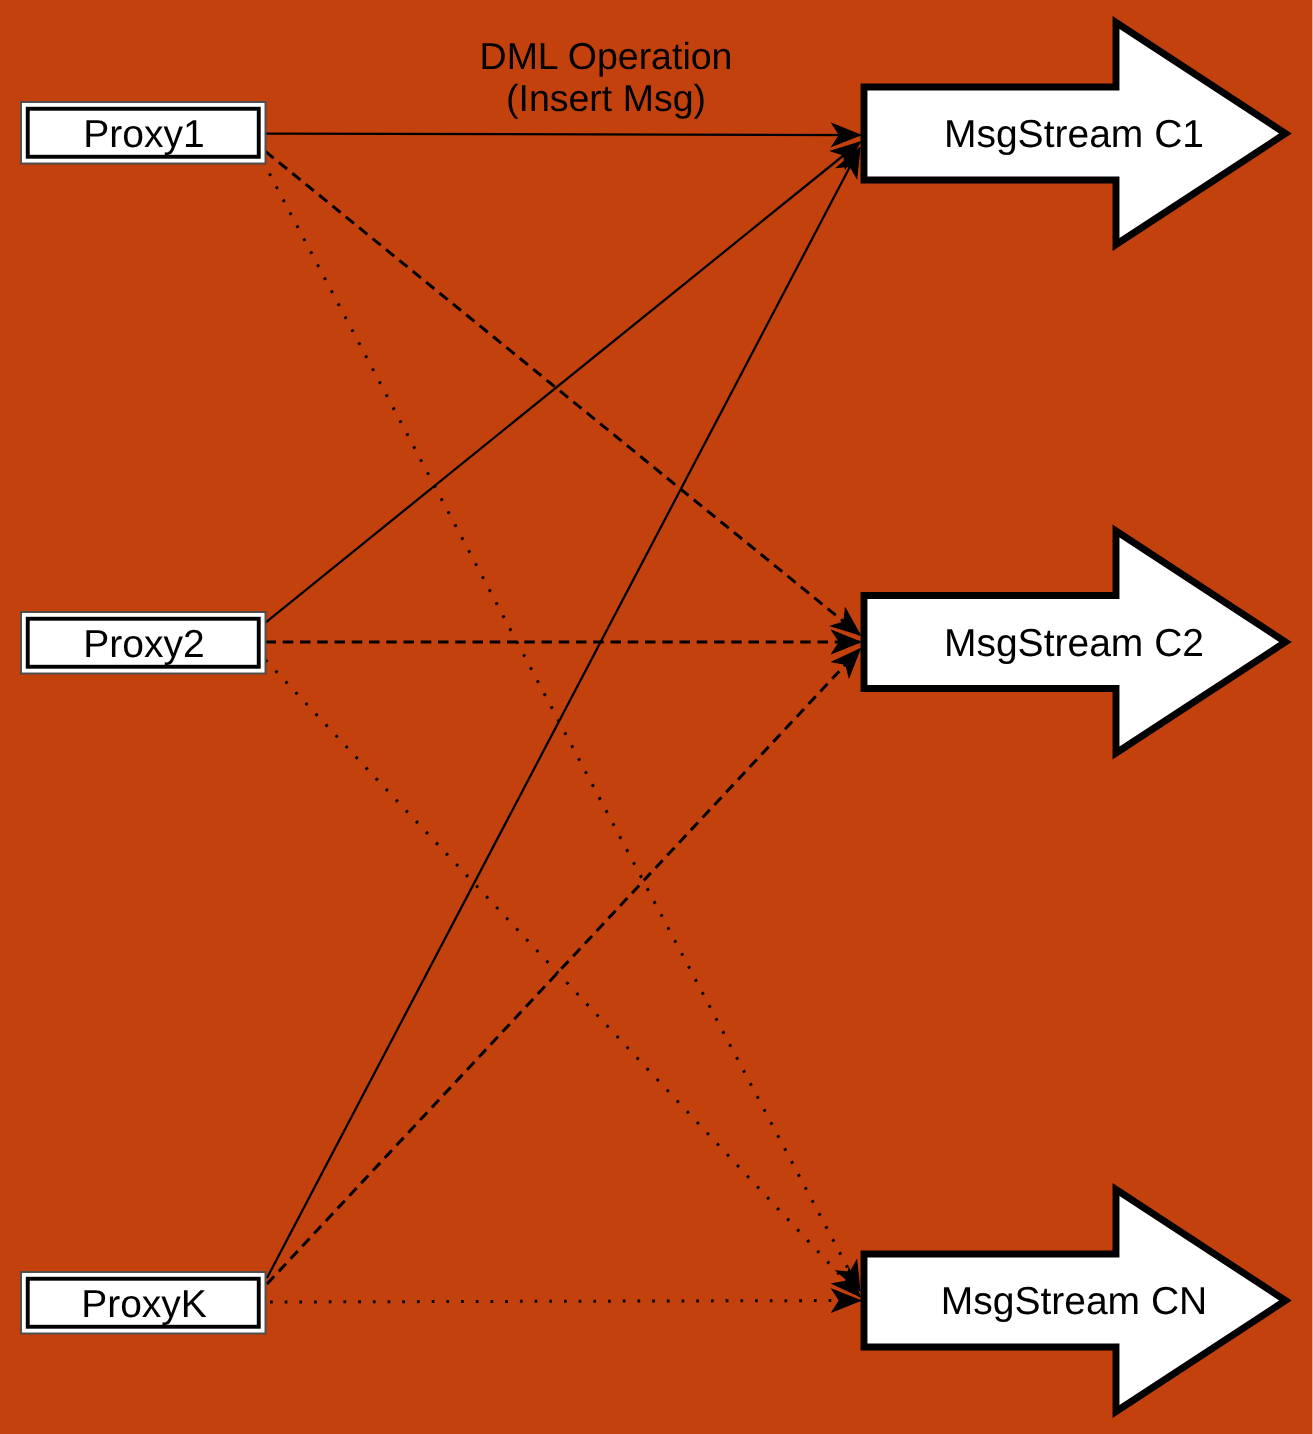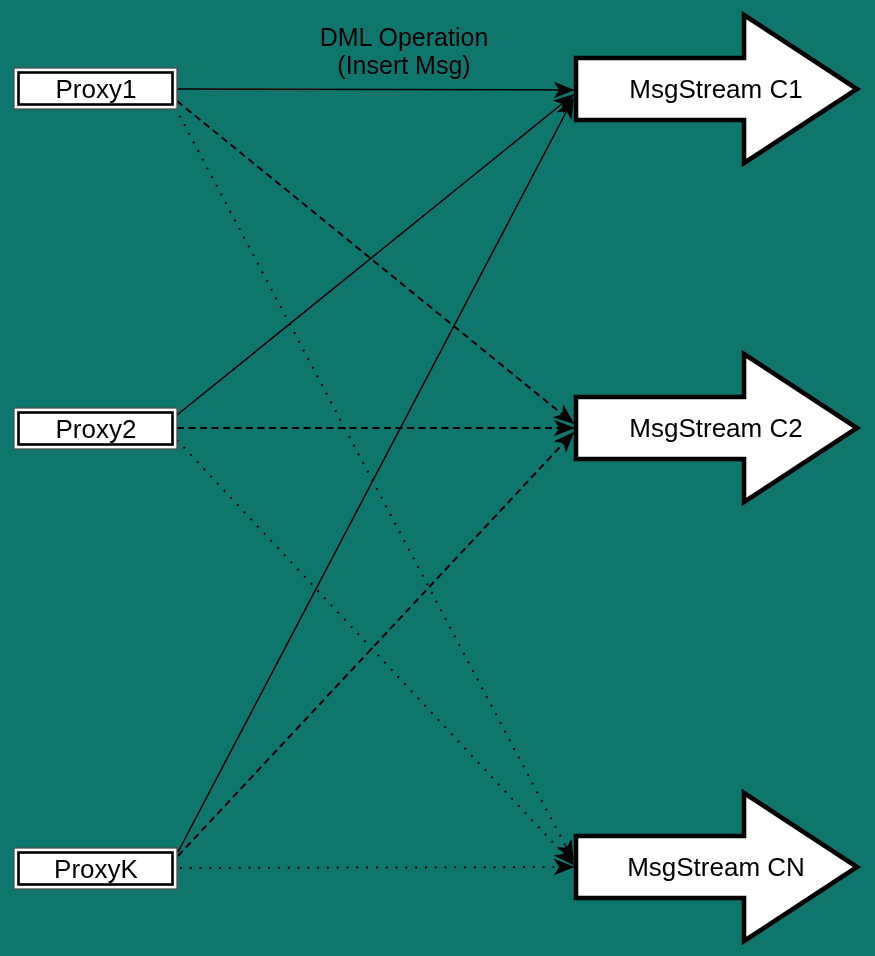--- a/index.html
+++ b/index.html
@@ -3,21 +3,21 @@
 <meta charset="utf-8">
 <style>
   html, body {
     margin: 0;
     padding: 0;
     background: #ffffff;
   }
   .canvas-wrap {
     width: 875px;
     height: 956px;
-    background: #0f766e;
+    background: #c2410c;
     position: relative;
   }
   svg text {
     font-family: "Liberation Sans", sans-serif;
     fill: #000000;
   }
   .node-label { font-size: 26px; }
   .edge-label { font-size: 25px; }
   .conn-solid {
     stroke: #000000;

